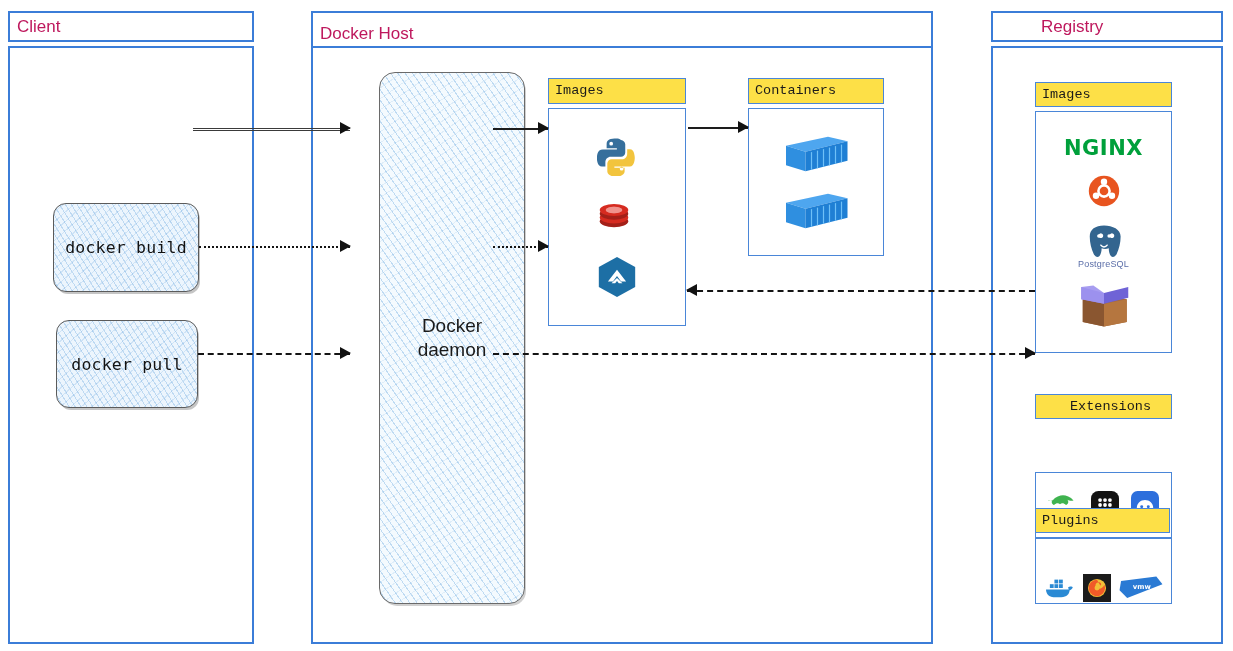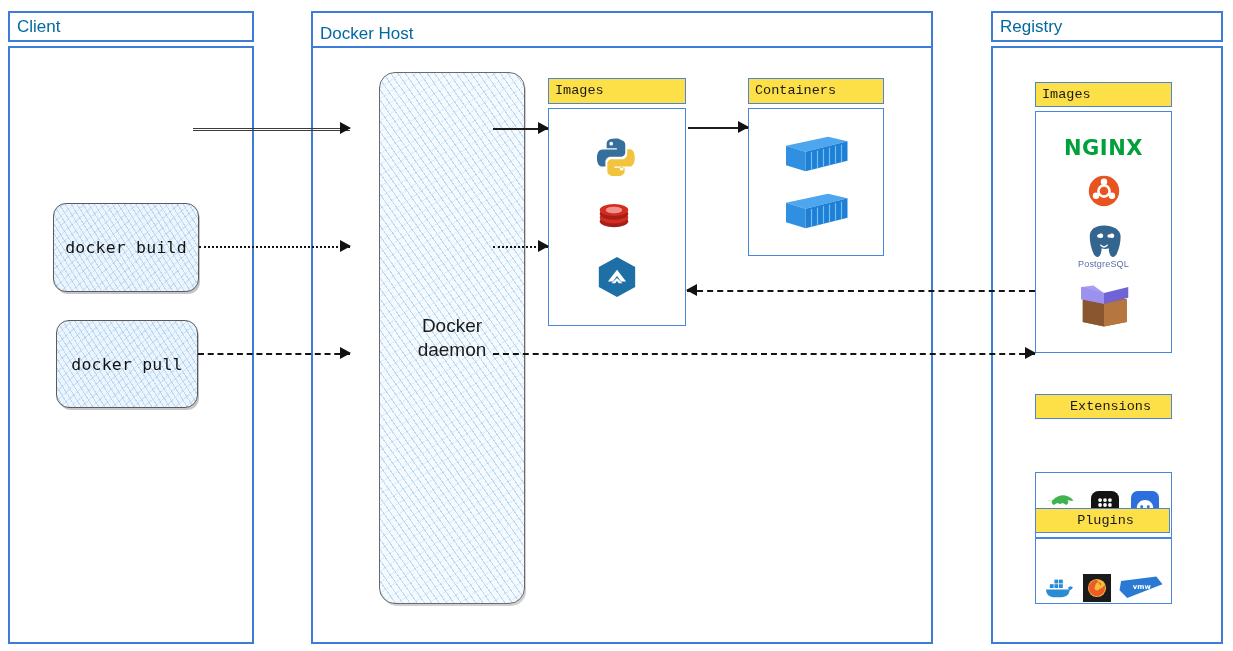--- a/index.html
+++ b/index.html
@@ -10,21 +10,21 @@
   }
   .stage{position:absolute;left:0;top:0;width:1233px;height:651px;}
 
   
   .titlebox{
     position:absolute;box-sizing:border-box;
     border:2px solid #3b7dd8;background:#ffffff;
     display:flex;align-items:center;
   }
   .titlebox .t{
-    padding-left:7px;color:#0369a1;font-size:17px;line-height:1;
+    padding-left:7px;color:#be185d;font-size:17px;line-height:1;
     white-space:nowrap;
   }
   .bodybox{
     position:absolute;box-sizing:border-box;
     border:2px solid #3b7dd8;background:#ffffff;
   }
   .subtitlebox{
     position:absolute;box-sizing:border-box;
     border:1.5px solid #4a86d8;background:#fde047;
     display:flex;align-items:center;font-family:Liberation Mono, monospace;
@@ -179,21 +179,21 @@
             <line x1="50" y1="24.5" x2="50" y2="48"></line>
           <line x1="58" y1="22.5" x2="58" y2="46"></line>
             <line x1="66" y1="20.5" x2="66" y2="44"></line>
           <line x1="74" y1="18.5" x2="74" y2="42"></line>
             <line x1="82" y1="16.5" x2="82" y2="40"></line>
         </g>
       </svg>
     </div>
   </div>
 
-  <div class="titlebox" style="left:991px;top:11px;width:232px;height:31px;">
+  <div class="titlebox" style="left:991px;top:11px;width:232px;height:31px;padding-left:41px;">
     <span class="t">Registry</span>
   </div>
   <div class="bodybox" style="left:991px;top:46px;width:232px;height:598px;"></div>
 
   <div class="subtitlebox" style="left:1035px;top:82px;width:137px;height:25px;">
     <span class="t">Images</span>
   </div>
   <div class="subbodybox" style="left:1035px;top:111px;width:137px;height:242px;padding:16px 16px;">
 
     <div class="logo">
@@ -264,21 +264,21 @@
         <svg width="28" height="28" viewBox="0 0 34 34">
           <rect x="0" y="0" width="34" height="34" rx="8" fill="#2d6fdc"></rect>
           <path d="M7 21c0-6 4.5-10 10-10s10 4 10 10z" fill="#ffffff"></path>
           <circle cx="13" cy="19" r="1.8" fill="#2d6fdc"></circle>
           <circle cx="21" cy="19" r="1.8" fill="#2d6fdc"></circle>
         </svg>
       </span>
     </div>
   </div>
 
-  <div class="subtitlebox" style="left:1035px;top:508px;width:135px;height:25px;justify-content:center;">
+  <div class="subtitlebox" style="left:1035px;top:508px;width:135px;height:25px;">
     <span class="t">Plugins</span>
   </div>
   <div class="subbodybox" style="left:1035px;top:538px;width:137px;height:66px;justify-content:flex-end;">
     <div class="logorow">
       <span class="logo">
         <svg width="32" height="26" viewBox="0 0 42 32">
           <g fill="#2a8ad4">
             <rect x="9" y="11" width="5" height="5"></rect>
               <rect x="15" y="11" width="5" height="5"></rect>
             <rect x="21" y="11" width="5" height="5"></rect>

